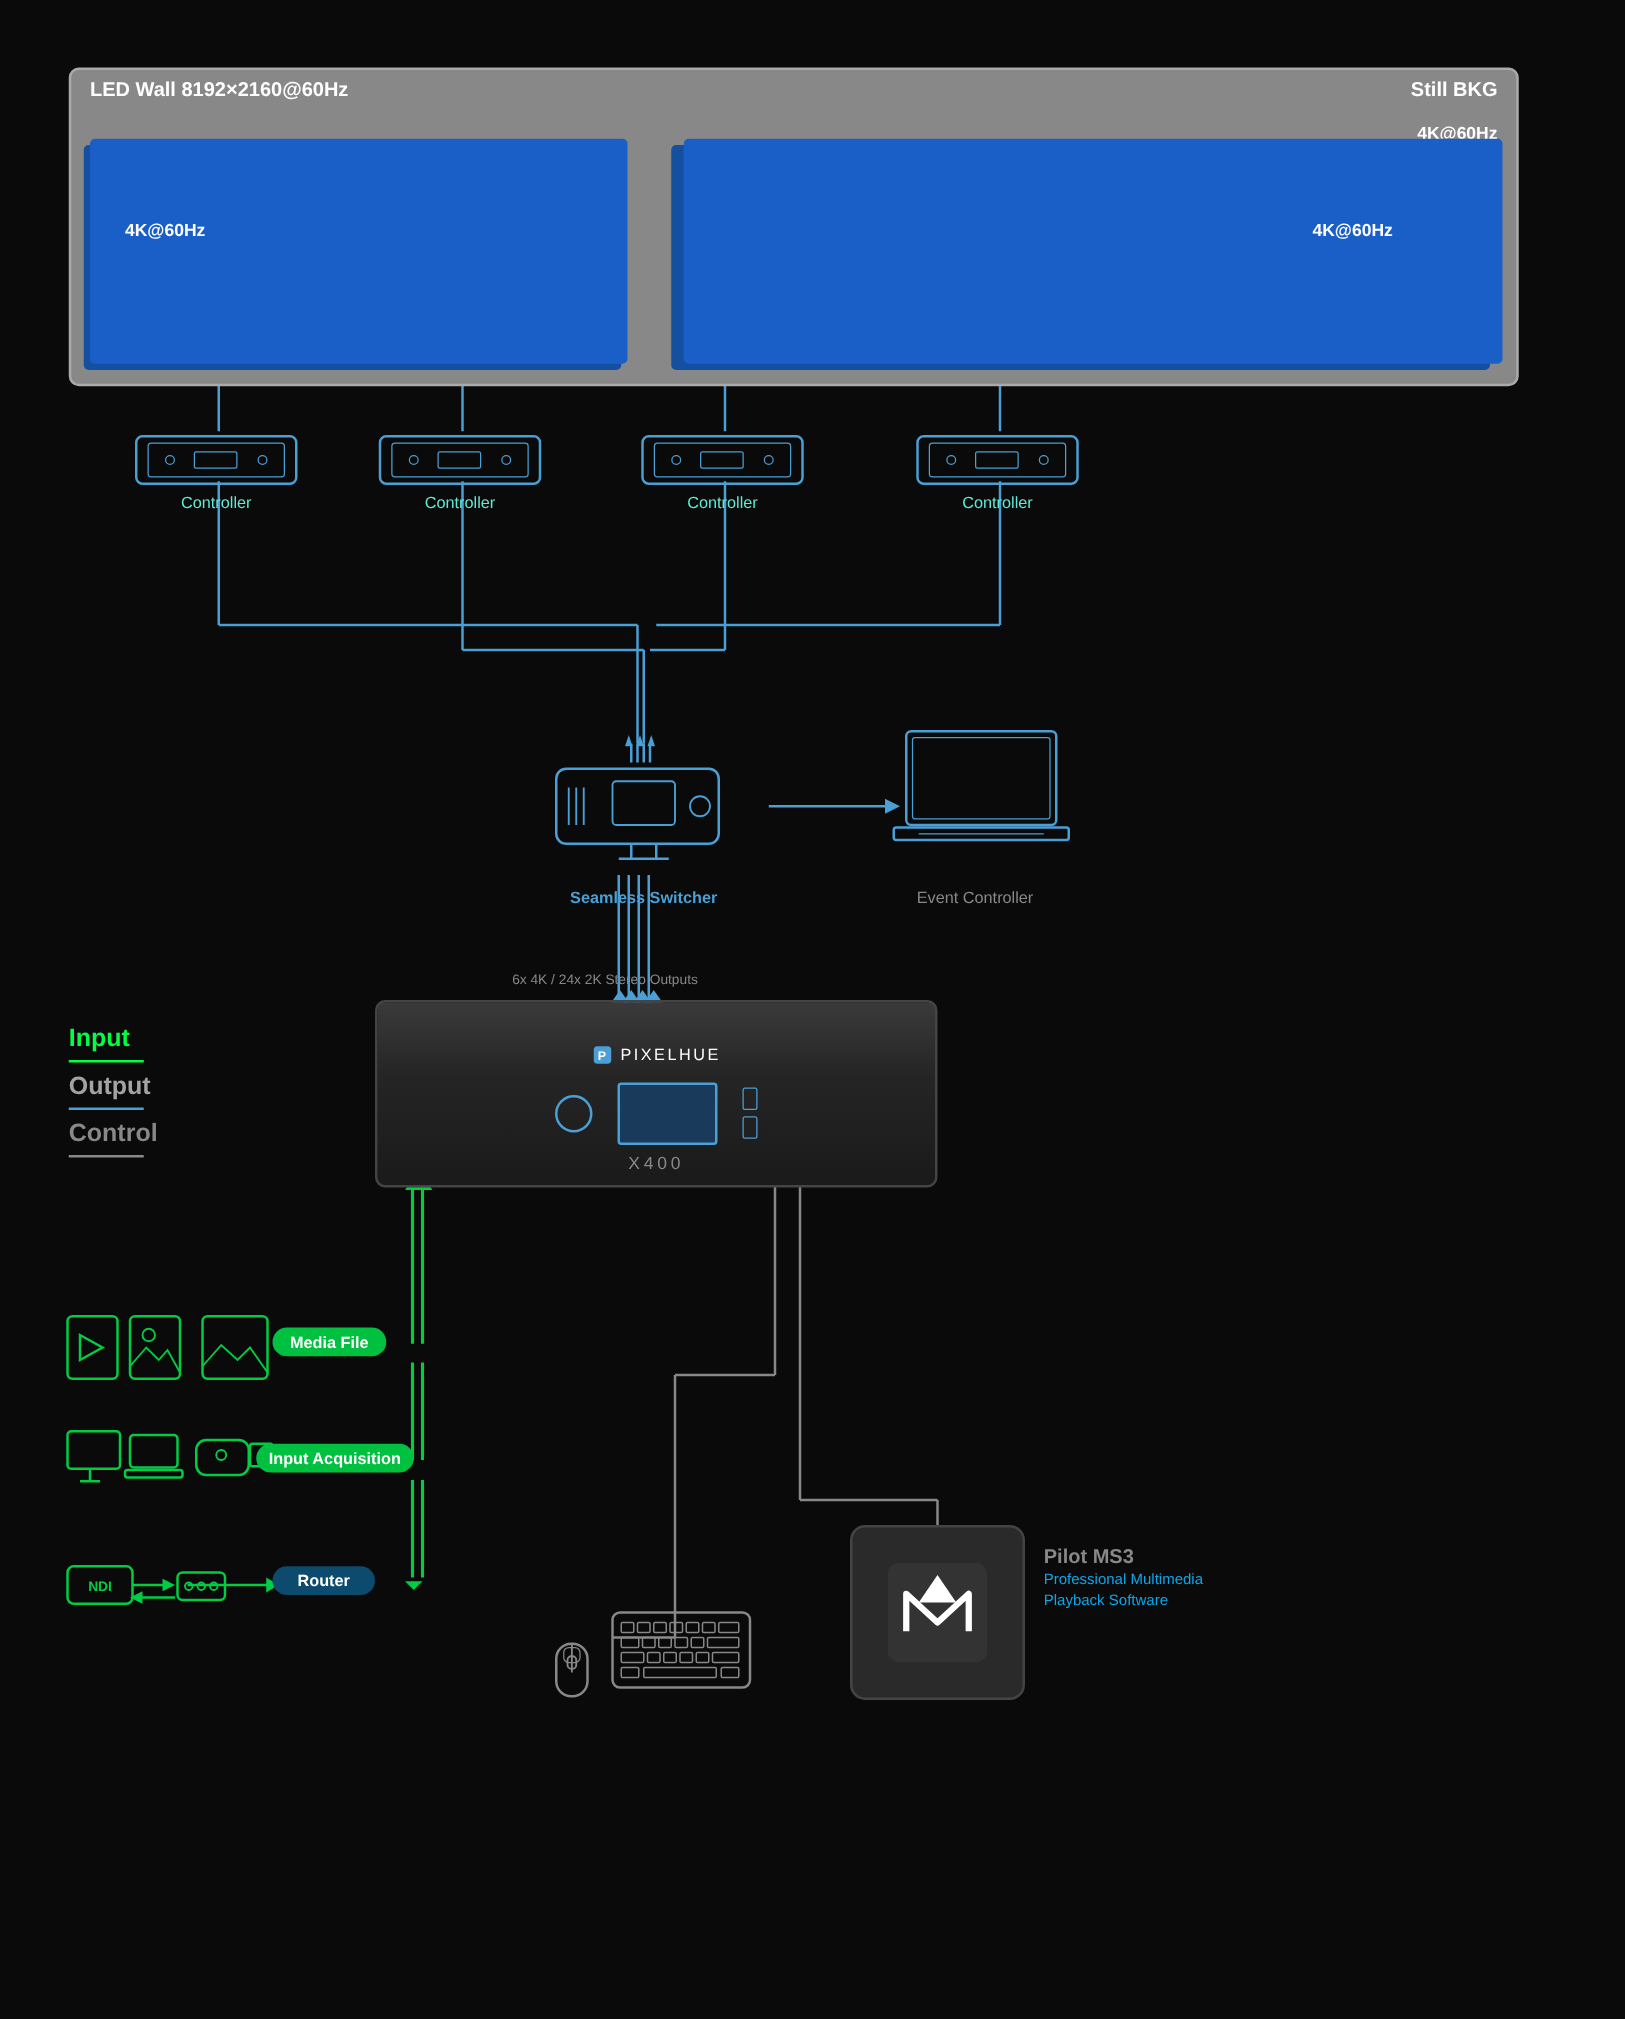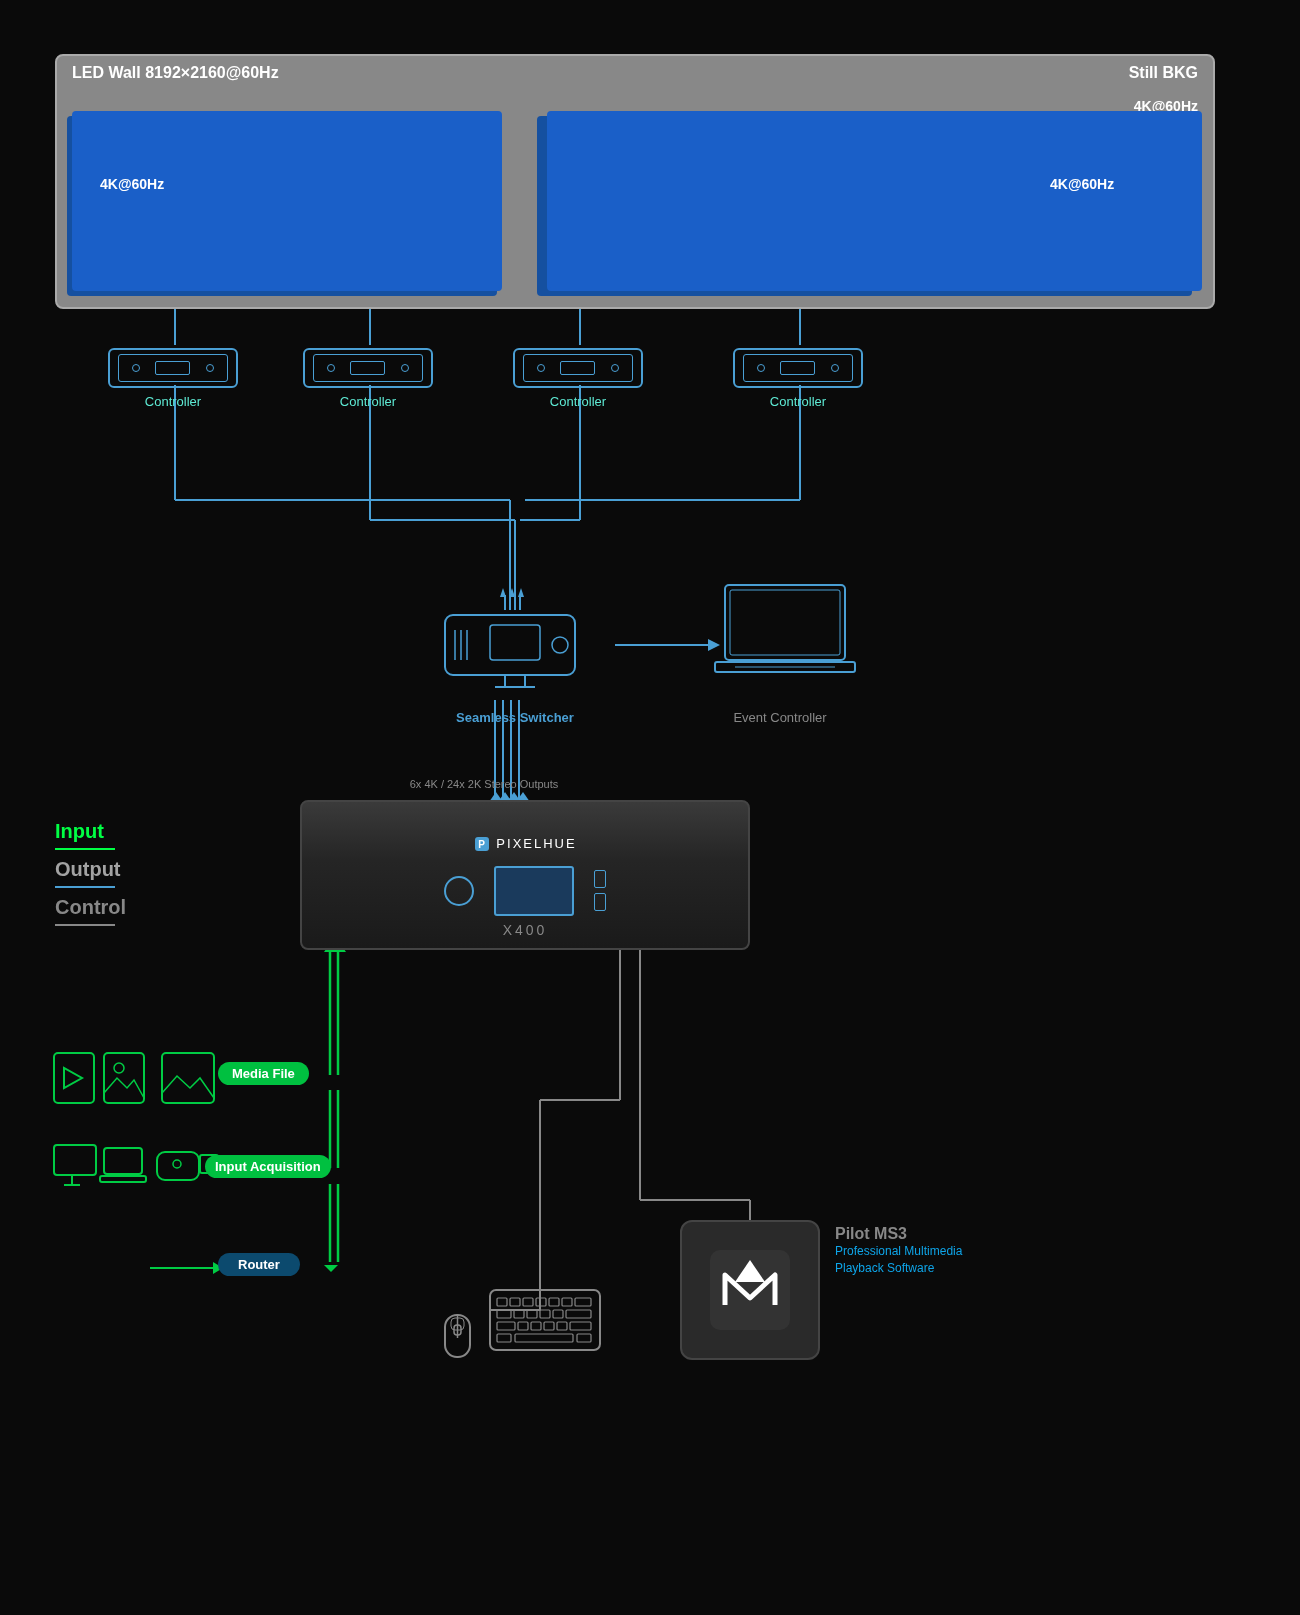--- a/index.html
+++ b/index.html
@@ -418,20 +418,21 @@
     .pilot-label {
       position: absolute;
       top: 1225px;
       left: 835px;
     }
 
     .pilot-name {
       color: #888;
       font-size: 16px;
       font-weight: bold;
+      margin-top: 12px;
     }
 
     .pilot-desc {
       color: #0ea5e9;
       font-size: 12px;
       line-height: 1.4;
     }
 
     
     .keyboard-device {
@@ -700,20 +701,38 @@
       <rect x="105" y="12" width="42" height="28" rx="8" fill="none" stroke="#00cc44" stroke-width="2"></rect>
       <circle cx="125" cy="24" r="4" fill="none" stroke="#00cc44" stroke-width="1.5"></circle>
 
       <rect x="148" y="15" width="18" height="18" rx="2" fill="none" stroke="#00cc44" stroke-width="2"></rect>
       <polygon points="166,19 174,15 174,31 166,27" fill="none" stroke="#00cc44" stroke-width="2"></polygon>
     </svg>
   </div>
 
   <div class="data-acq-badge">Input Acquisition</div>
 
+  <div class="icon-ndi">
+    <svg width="170" height="55" viewBox="0 0 170 55">
+
+      <rect x="2" y="10" width="52" height="30" rx="5" fill="none" stroke="#00cc44" stroke-width="2"></rect>
+      <text x="28" y="30" text-anchor="middle" fill="#00cc44" font-size="11" font-weight="bold">NDI</text>
+
+      <line x1="54" y1="25" x2="80" y2="25" stroke="#00cc44" stroke-width="2"></line>
+      <polygon points="78,20 88,25 78,30" fill="#00cc44"></polygon>
+
+      <rect x="90" y="15" width="38" height="22" rx="4" fill="none" stroke="#00cc44" stroke-width="2"></rect>
+      <circle cx="99" cy="26" r="3" fill="none" stroke="#00cc44" stroke-width="1.5"></circle>
+      <circle cx="109" cy="26" r="3" fill="none" stroke="#00cc44" stroke-width="1.5"></circle>
+      <circle cx="119" cy="26" r="3" fill="none" stroke="#00cc44" stroke-width="1.5"></circle>
+
+      <line x1="88" y1="35" x2="60" y2="35" stroke="#00cc44" stroke-width="2"></line>
+      <polygon points="62,30 52,35 62,40" fill="#00cc44"></polygon>
+    </svg>
+  </div>
 
   <div class="router-badge">Router</div>
 
   <div class="keyboard-device">
     <svg width="120" height="90" viewBox="0 0 120 90">
       <rect x="5" y="20" width="110" height="60" rx="6" fill="none" stroke="#888" stroke-width="2"></rect>
 
       <g stroke="#888" stroke-width="1.2" fill="none">
 
         <rect x="12" y="28" width="10" height="8" rx="1"></rect>

